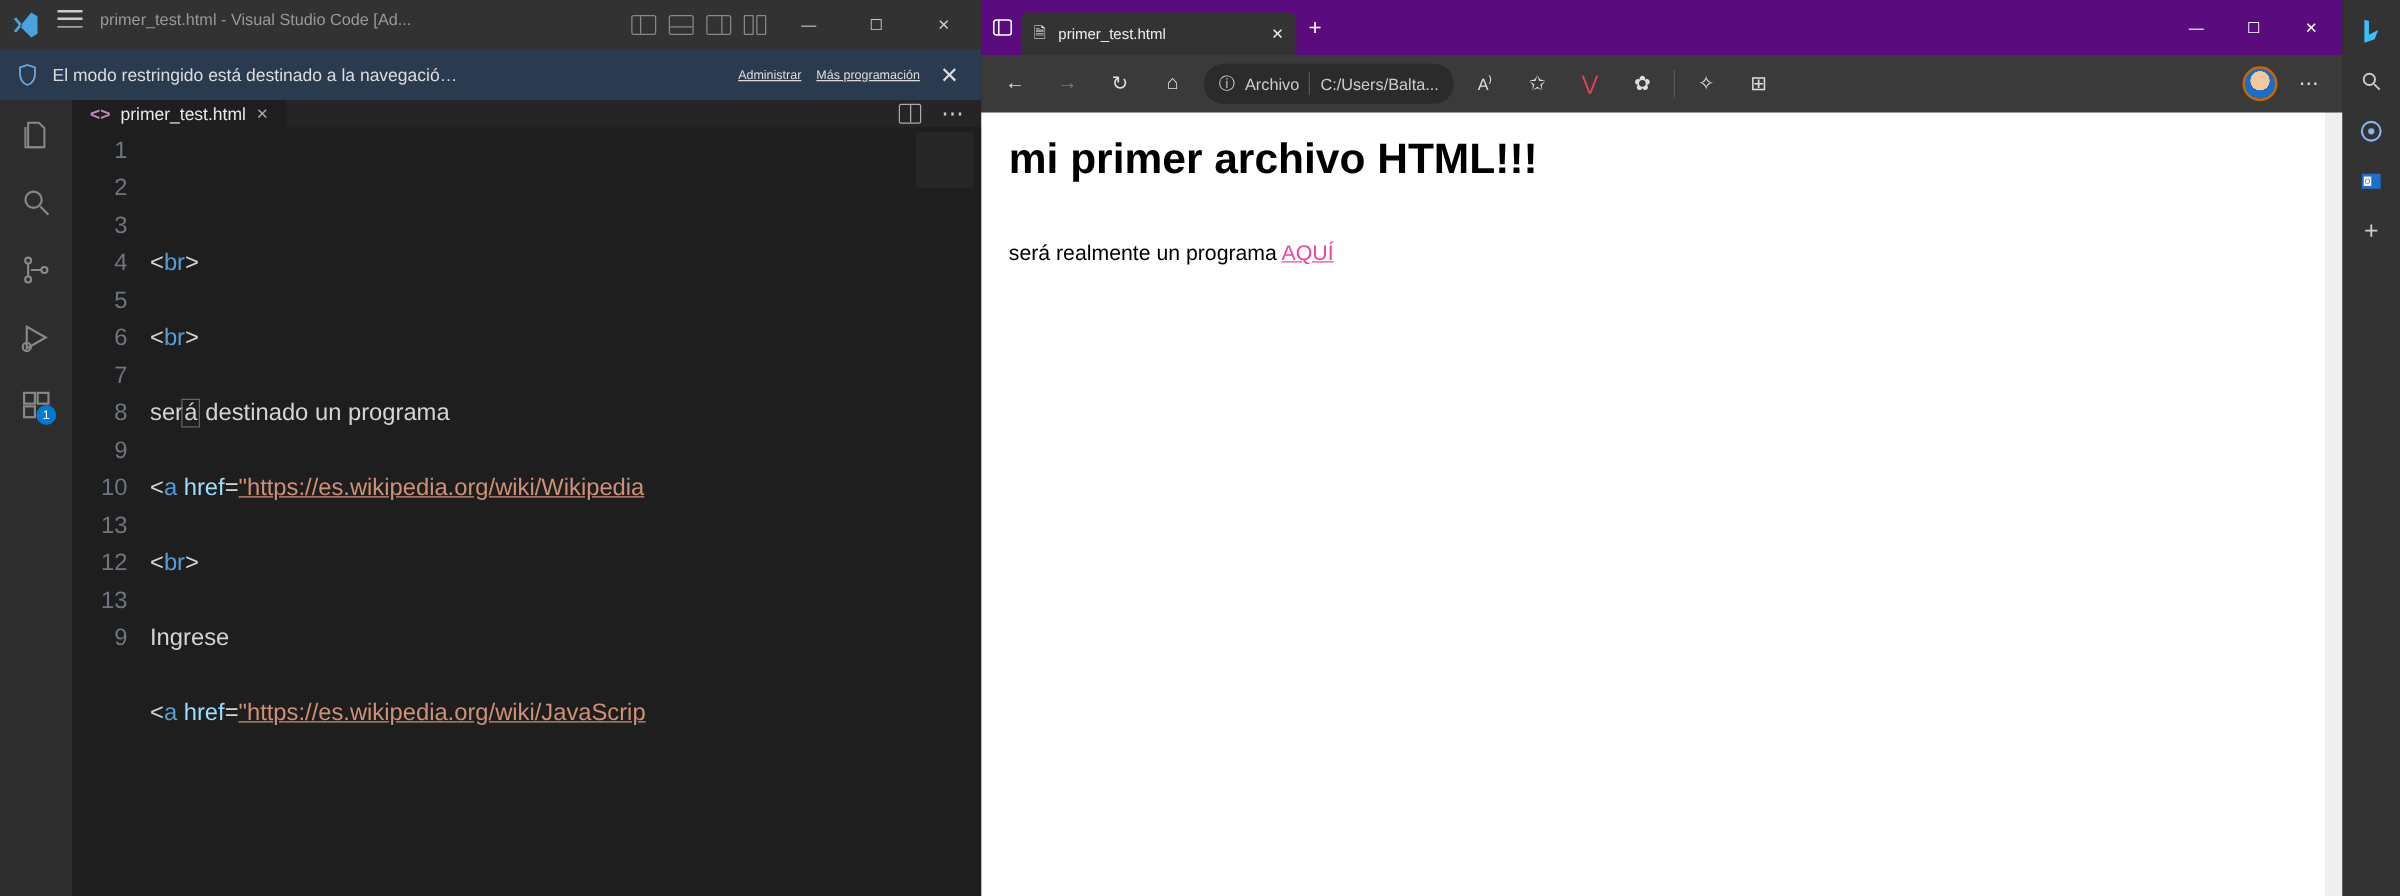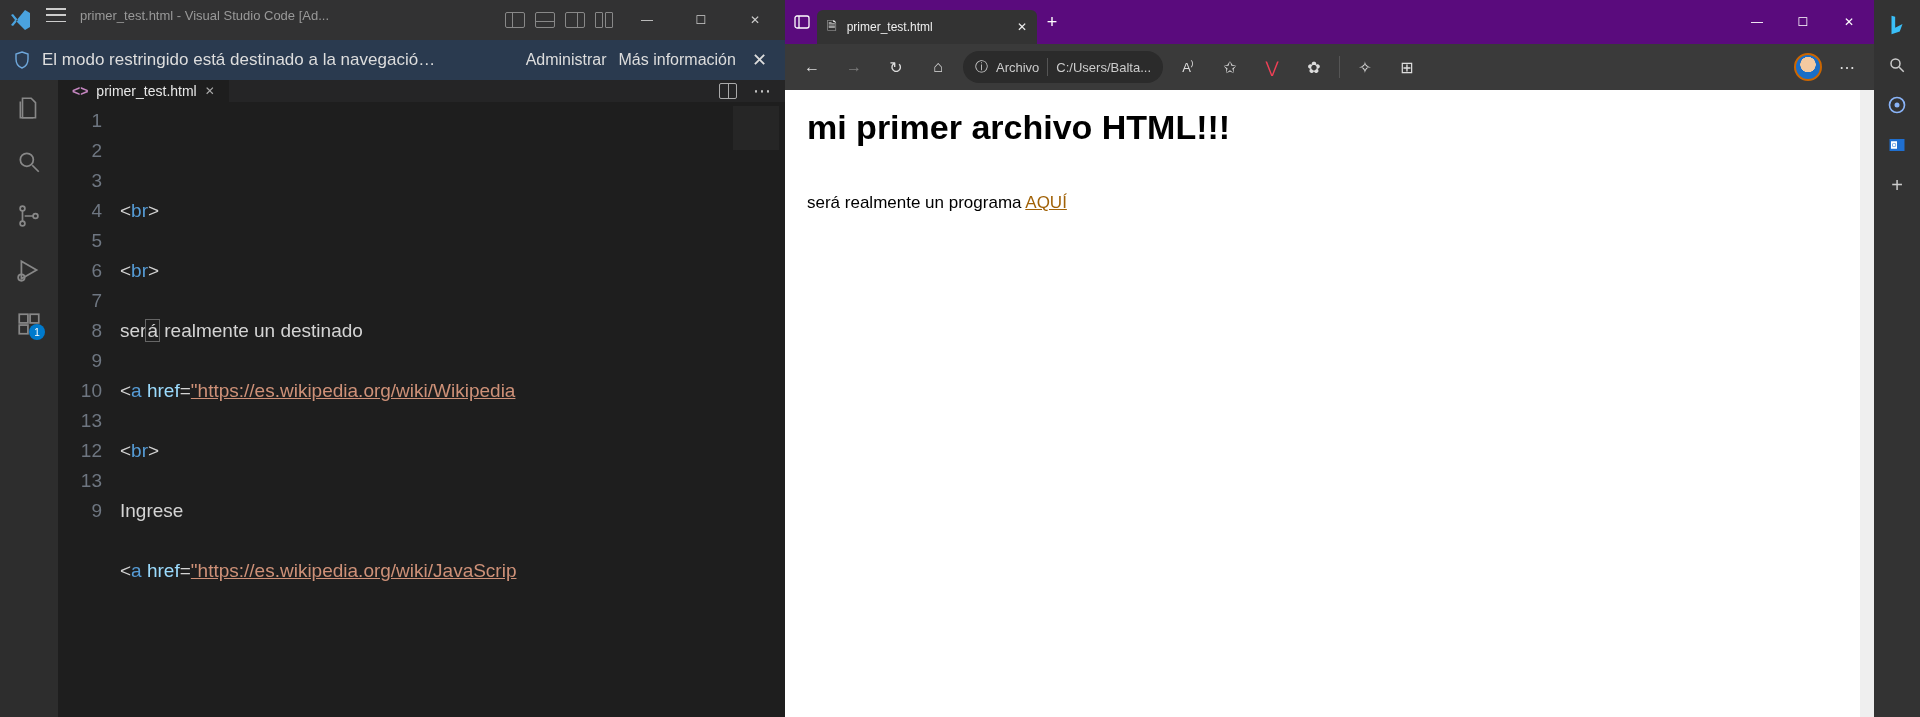--- a/index.html
+++ b/index.html
@@ -18,22 +18,22 @@
 .layout-icon { width: 20px; height: 16px; border: 1px solid #888; border-radius: 2px; position: relative; cursor: pointer; }
 .layout-icon.l1::before { content:""; position:absolute; left:6px; top:0; bottom:0; width:1px; background:#888; }
 .layout-icon.l2::before { content:""; position:absolute; left:0; right:0; bottom:5px; height:1px; background:#888; }
 .layout-icon.l3::before { content:""; position:absolute; right:6px; top:0; bottom:0; width:1px; background:#888; }
 .layout-icon.l4 { display:flex; gap:2px; border:none; }
 .layout-icon.l4 span { width:8px; border:1px solid #888; border-radius:1px; }
 .winctrl { width: 44px; height: 30px; display: flex; align-items: center; justify-content: center; cursor:pointer; font-size: 12px; color:#ccc; }
 
 .vs-notice { height: 40px; background: #2a3a4f; display: flex; align-items: center; padding: 0 14px; gap: 12px; color: #ddd; }
 .shield { width:16px; height:18px; }
-.vs-notice .msg { flex: 1; font-size: 17px; white-space: nowrap; overflow: hidden; text-overflow: ellipsis; }
-.vs-notice .link { cursor:pointer; font-size:16px; }
+.vs-notice .msg { flex: 1; font-size: 14px; white-space: nowrap; overflow: hidden; text-overflow: ellipsis; }
+.vs-notice .link { text-decoration: underline; cursor:pointer; font-size:10px; }
 .vs-notice .close { font-size: 18px; cursor:pointer; padding: 0 4px; }
 
 .main { flex: 1; display: flex; overflow: hidden; }
 .activity { width: 58px; background: #2d2d2d; display: flex; flex-direction: column; align-items: center; padding-top: 14px; gap: 26px; }
 .act-item { width: 28px; height: 28px; cursor:pointer; display:flex; align-items:center; justify-content:center; color:#888; position:relative; }
 .act-item svg { width: 26px; height: 26px; }
 .badge { position:absolute; right:-2px; bottom:-2px; width:16px; height:16px; border-radius:50%; background:#007acc; color:#fff; font-size:10px; display:flex; align-items:center; justify-content:center; }
 
 .editor-area { flex:1; display:flex; flex-direction:column; background:#1e1e1e; min-width:0; }
 .tab-row { height: 42px; display:flex; align-items:center; background:#252526; padding-right:6px; }
@@ -76,21 +76,21 @@
 .edge-tools { height:46px; background:#3a3a3a; display:flex; align-items:center; padding:0 10px; gap:8px; }
 .ebtn { width:34px; height:34px; display:flex; align-items:center; justify-content:center; color:#ddd; cursor:pointer; font-size:16px; border-radius:4px; }
 .urlbar { flex:0 0 200px; height:32px; background:#2b2b2b; border-radius:16px; display:flex; align-items:center; gap:8px; padding:0 12px; color:#ccc; font-size:13px; cursor:text; max-width:220px; }
 .urlbar .div { width:1px; height:18px; background:#555; }
 .edge-tools .spacer { flex:1; }
 .avatar { width:28px; height:28px; border-radius:50%; background:#3b6; border:2px solid #c60; cursor:pointer; background: radial-gradient(circle at 50% 40%, #f4c9a0 0 40%, #1a6ec7 42% 100%); }
 
 .page { flex:1; background:#fff; color:#000; font-family:"Times New Roman",serif; padding:18px 22px; display:flex; flex-direction:column; }
 .page h1 { font-size:34px; font-weight:bold; margin-bottom:44px; }
 .page .line { font-size:17px; line-height:24px; }
-.page a { color:#a16207; text-decoration:underline; cursor:pointer; }
+.page a { color:#ec4899; text-decoration:underline; cursor:pointer; }
 
 
 .page-scroll { width:14px; background:#efefef; }
 
 </style>
 </head>
 <body>
 
 <div class="vscode">
 
@@ -119,21 +119,21 @@
       <div class="winctrl">✕</div>
     </div>
   </div>
 
   <div class="vs-notice">
     <svg class="shield" viewBox="0 0 16 18">
         <path fill="none" stroke="#6fa8dc" stroke-width="1.4" d="M8 1l6 2v5c0 5-3 8-6 9-3-1-6-4-6-9V3l6-2z"></path>
       </svg>
     <div class="msg">El modo restringido está destinado a la navegació…</div>
     <div class="link">Administrar</div>
-    <div class="link">Más información</div>
+    <div class="link">Más programación</div>
     <div class="close">✕</div>
   </div>
 
   <div class="main">
 
     <div class="activity">
       <div class="act-item">
         <svg viewBox="0 0 24 24" fill="none" stroke="currentColor" stroke-width="1.5">
             <path d="M6 3h8l4 4v14H6z"></path>
             <path d="M4 6v15h12"></path>
@@ -211,21 +211,21 @@
           <div>10</div>
           <div>13</div>
           <div>12</div>
           <div>13</div>
           <div>9</div>
         </div>
         <div class="lines">
 <div class="row"></div>
 <div class="row"><span class="tkp">&lt;</span><span class="tkb">br</span><span class="tkp">&gt;</span></div>
 <div class="row"><span class="tkp">&lt;</span><span class="tkb">br</span><span class="tkp">&gt;</span></div>
-<div class="row"><span class="tkp">ser</span><span class="tkp hlchar">á</span><span class="tkp"> realmente un destinado</span></div>
+<div class="row"><span class="tkp">ser</span><span class="tkp hlchar">á</span><span class="tkp"> destinado un programa</span></div>
 <div class="row"><span class="tkp">&lt;</span><span class="tkb">a</span><span class="tkp"> </span><span class="tka">href</span><span class="tkp">=</span><span class="tks tku">"https://es.wikipedia.org/wiki/Wikipedia</span></div>
 <div class="row"><span class="tkp">&lt;</span><span class="tkb">br</span><span class="tkp">&gt;</span></div>
 <div class="row"><span class="tkp">Ingrese</span></div>
 <div class="row"><span class="tkp">&lt;</span><span class="tkb">a</span><span class="tkp"> </span><span class="tka">href</span><span class="tkp">=</span><span class="tks tku">"https://es.wikipedia.org/wiki/JavaScrip</span></div>
 <div class="row"></div>
 
 
 
 
         </div>

